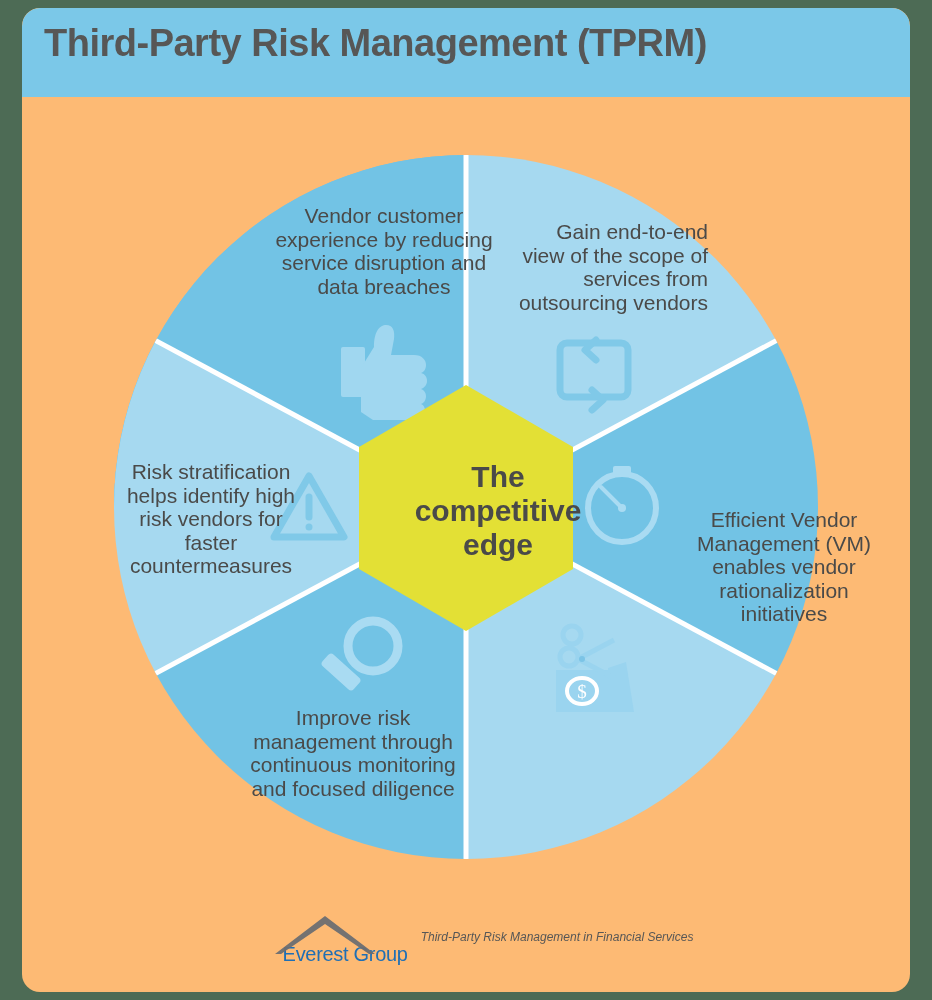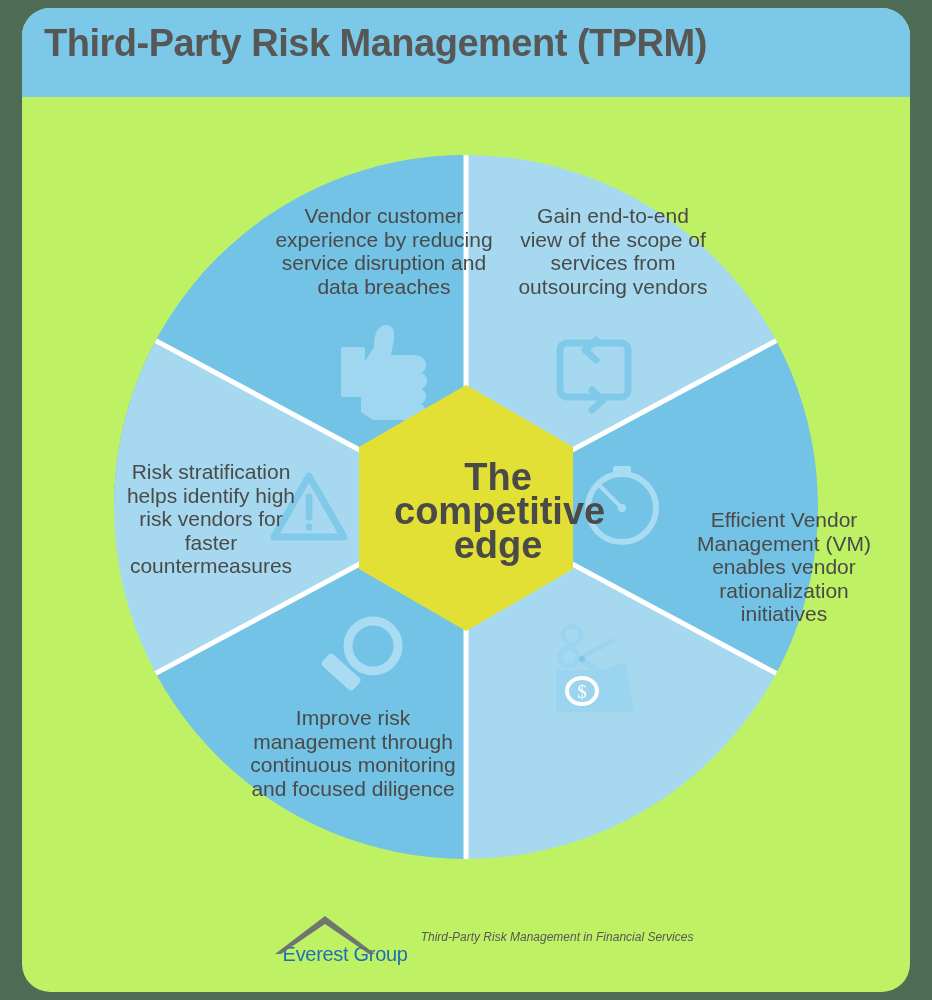--- a/index.html
+++ b/index.html
@@ -12,22 +12,22 @@
     background: #4d6b55;
     font-family: "Liberation Sans", sans-serif;
     overflow: hidden;
   }
   #card {
     position: absolute;
     left: 22px;
     top: 8px;
     width: 888px;
     height: 984px;
-    background: #bef264;
-    border-radius: 28px;
+    background: #fdba74;
+    border-radius: 18px;
     overflow: hidden;
   }
   #header {
     position: absolute;
     left: 0;
     top: 0;
     width: 888px;
     height: 89px;
     background: #7bc8e8;
     border-radius: 18px 18px 0 0;
@@ -52,32 +52,32 @@
   }
   .seg-text {
     position: absolute;
     color: #4a4a49;
     font-size: 21px;
     line-height: 23.5px;
     text-align: center;
     pointer-events: none;
   }
   #seg-text-1 { left: 253px; top: 196px; width: 218px; }
-  #seg-text-2 { left: 496px; top: 196px; width: 190px; }
+  #seg-text-2 { left: 496px; top: 212px; width: 190px; text-align: right; }
   #seg-text-3 { left: 657px; top: 452px; width: 210px; margin-top: 48px; }
   #seg-text-4 { left: 489px; top: 698px; width: 216px; }
   #seg-text-5 { left: 215px; top: 698px; width: 232px; }
   #seg-text-6 { left: 92px; top: 452px; width: 194px; }
   #center-label {
     position: absolute;
     left: 372px;
     top: 452px;
     width: 208px;
     text-align: center;
-    font-size: 38px;
+    font-size: 30px;
     font-weight: bold;
     line-height: 34px;
     color: #4a4a49;
     pointer-events: none;
   }
   #footer {
     position: absolute;
     left: 0;
     bottom: 18px;
     width: 932px;

